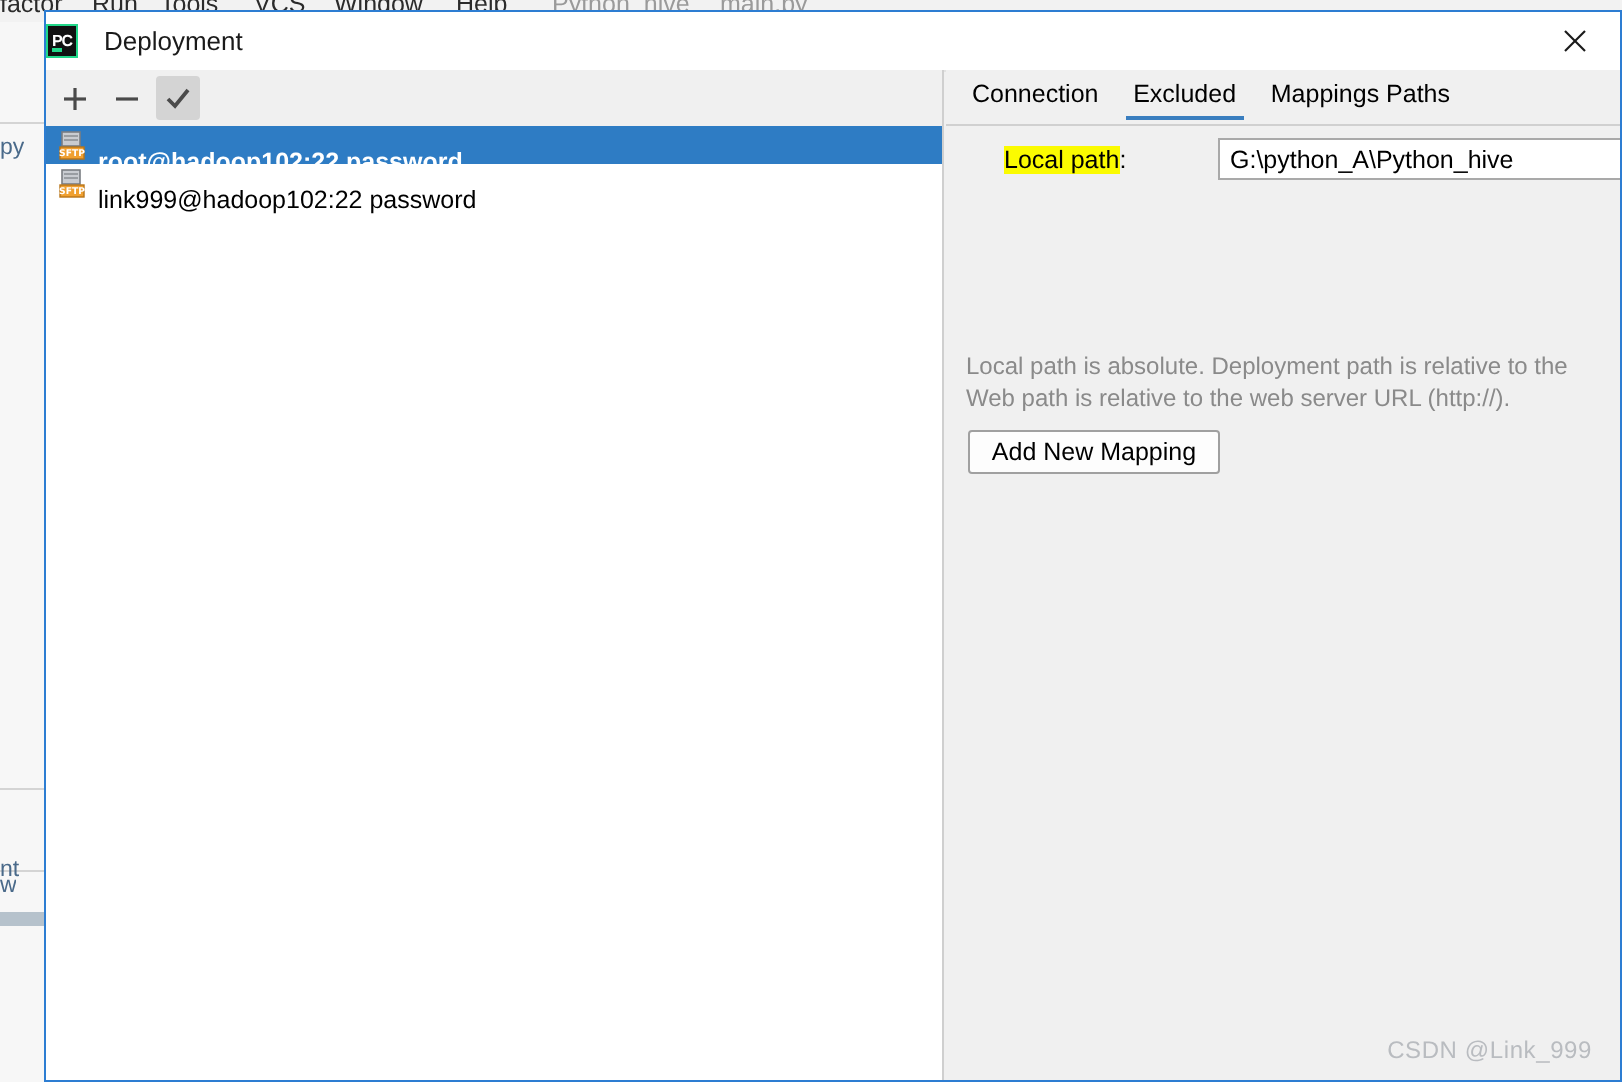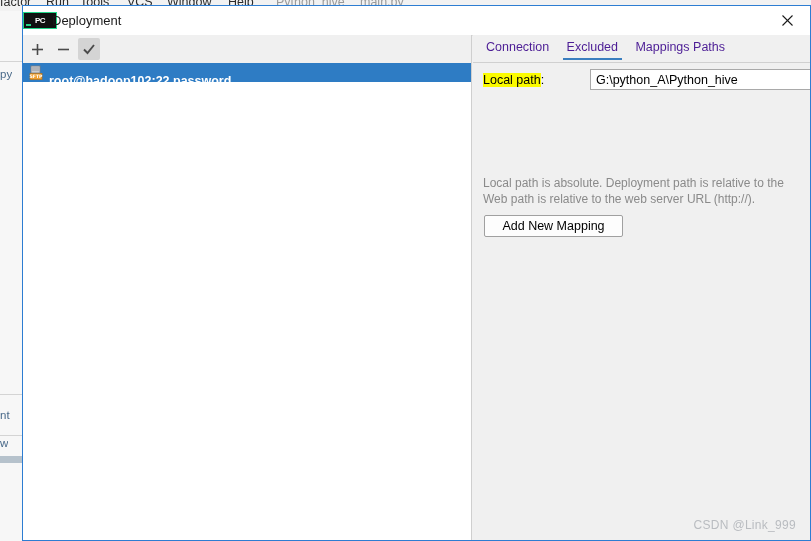--- a/index.html
+++ b/index.html
@@ -92,21 +92,21 @@
   
   .titlebar {
     position: relative;
     height: 29px;
     background: #ffffff;
     border-bottom: 1px solid #e2e2e2;
   }
   .pc-logo {
     position: absolute;
     left: 0px; top: 6px;
-    width: 34px; height: 17px;
+    width: 16px; height: 17px;
     background: #111111;
     border: 1.5px solid #21d789;
     box-sizing: border-box;
     display: flex;
     align-items: center;
     justify-content: center;
   }
   .pc-logo span {
     color: #ffffff;
     font-size: 8px;
@@ -234,41 +234,42 @@
     height: 27px;
     background: #f0f0f0;
     border-bottom: 1px solid #d0d0d0;
     padding-left: 6px;
   }
   .tab {
     position: relative;
     display: inline-block;
     padding: 5px 7px 4px 7px;
     font-size: 12.5px;
-    color: #4c1d95;
+    color: #000000;
     cursor: pointer;
     line-height: 15px;
   }
   .tab.active::after {
     content: "";
     position: absolute;
     left: 3px;
     right: 3px;
     bottom: -1px;
     height: 2px;
     background: #3a7ebf;
   }
 
   .form {
     position: relative;
     padding: 0;
   }
   .field-row {
     position: relative;
     height: 30px;
+    margin-left: 19px;
   }
   .field-label {
     position: absolute;
     left: 10px;
     font-size: 12.5px;
     line-height: 16px;
     color: #000000;
     white-space: nowrap;
   }
   .hl { background: #fbfb00; }
@@ -294,21 +295,21 @@
     width: 336px;
     font-size: 12px;
     color: #8a8a8a;
     line-height: 16px;
     white-space: nowrap;
     overflow: hidden;
   }
   .add-btn {
     position: absolute;
     left: 11px;
-    width: 139px;
+    width: 126px;
     height: 22px;
     background: #fdfdfd;
     border: 1px solid #a0a0a0;
     border-radius: 2px;
     font-family: "Liberation Sans", sans-serif;
     font-size: 12.5px;
     color: #000000;
     cursor: pointer;
     padding: 0;
   }
@@ -338,21 +339,21 @@
     <span class="ide-tab-item" style="left:276px">Python_hive</span>
     <span class="ide-tab-item" style="left:360px">main.py</span>
   </div>
 
   <div class="ide-left-strip">
     <div class="ide-hline" style="top:50px"></div>
     <div class="ide-hline" style="top:383px"></div>
     <div class="ide-hline" style="top:424px"></div>
     <div class="ide-grayband" style="top:445px"></div>
     <span class="ide-frag" style="left:0px; top:57px">py</span>
-    <span class="ide-frag" style="left:0px; top:398px">nt</span>
+    <span class="ide-frag" style="left:0px; top:418px">nt</span>
     <span class="ide-frag" style="left:0px; top:426px">w</span>
   </div>
 </div>
 
 <div class="dialog">
 
   <div class="titlebar">
     <div class="pc-logo">
       <span>PC</span>
       <div class="underbar"></div>
@@ -397,20 +398,32 @@
               <rect x="2" y="1" width="9" height="7" fill="#c9ccd1" stroke="#7a7d82" stroke-width="0.8"></rect>
               <line x1="3" y1="3" x2="10" y2="3" stroke="#8e9196" stroke-width="0.8"></line>
               <line x1="3" y1="5" x2="10" y2="5" stroke="#8e9196" stroke-width="0.8"></line>
               <rect x="1" y="8.5" width="12" height="6" fill="#f0a030" stroke="#b87418" stroke-width="0.7"></rect>
               <text x="7" y="13.2" font-size="4.6" font-family="DejaVu Sans, sans-serif" font-weight="bold" fill="#ffffff" text-anchor="middle">SFTP</text>
             </svg>
           </span>
           <span class="srv-label">root@hadoop102:22 password</span>
         </div>
 
+        <div class="srv-row">
+          <span class="sftp-icon">
+            <svg width="15" height="15" viewBox="0 0 15 15">
+              <rect x="2" y="1" width="9" height="7" fill="#c9ccd1" stroke="#7a7d82" stroke-width="0.8"></rect>
+              <line x1="3" y1="3" x2="10" y2="3" stroke="#8e9196" stroke-width="0.8"></line>
+              <line x1="3" y1="5" x2="10" y2="5" stroke="#8e9196" stroke-width="0.8"></line>
+              <rect x="1" y="8.5" width="12" height="6" fill="#f0a030" stroke="#b87418" stroke-width="0.7"></rect>
+              <text x="7" y="13.2" font-size="4.6" font-family="DejaVu Sans, sans-serif" font-weight="bold" fill="#ffffff" text-anchor="middle">SFTP</text>
+            </svg>
+          </span>
+          <span class="srv-label">link999@hadoop102:22 password</span>
+        </div>
 
       </div>
     </div>
 
     <div class="right-pane">
 
       <div class="tabs">
         <span class="tab">Connection</span>
         <span class="tab active">Excluded</span>
         <span class="tab">Mappings Paths</span>

